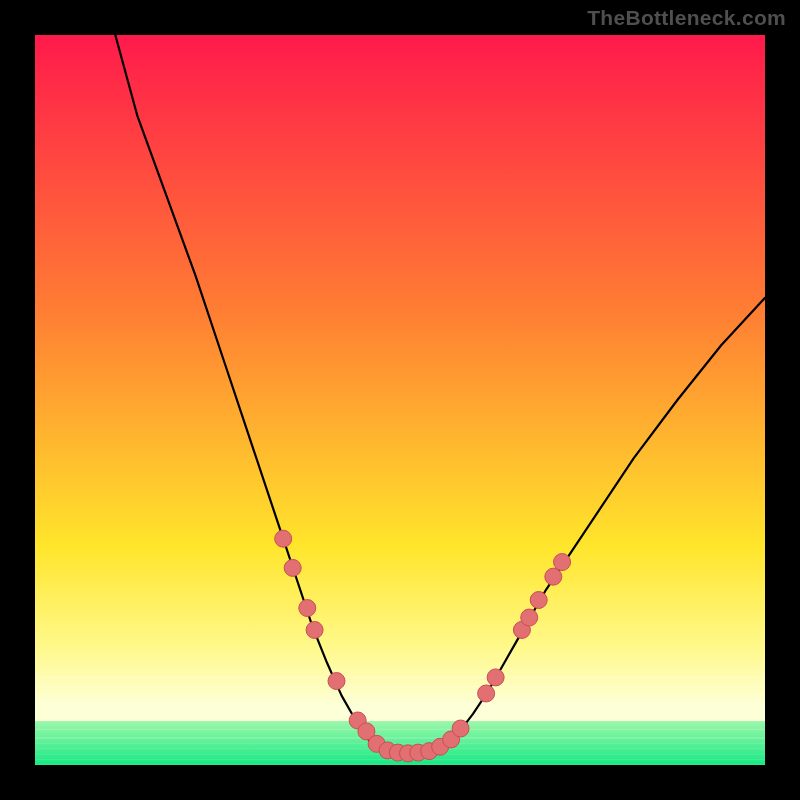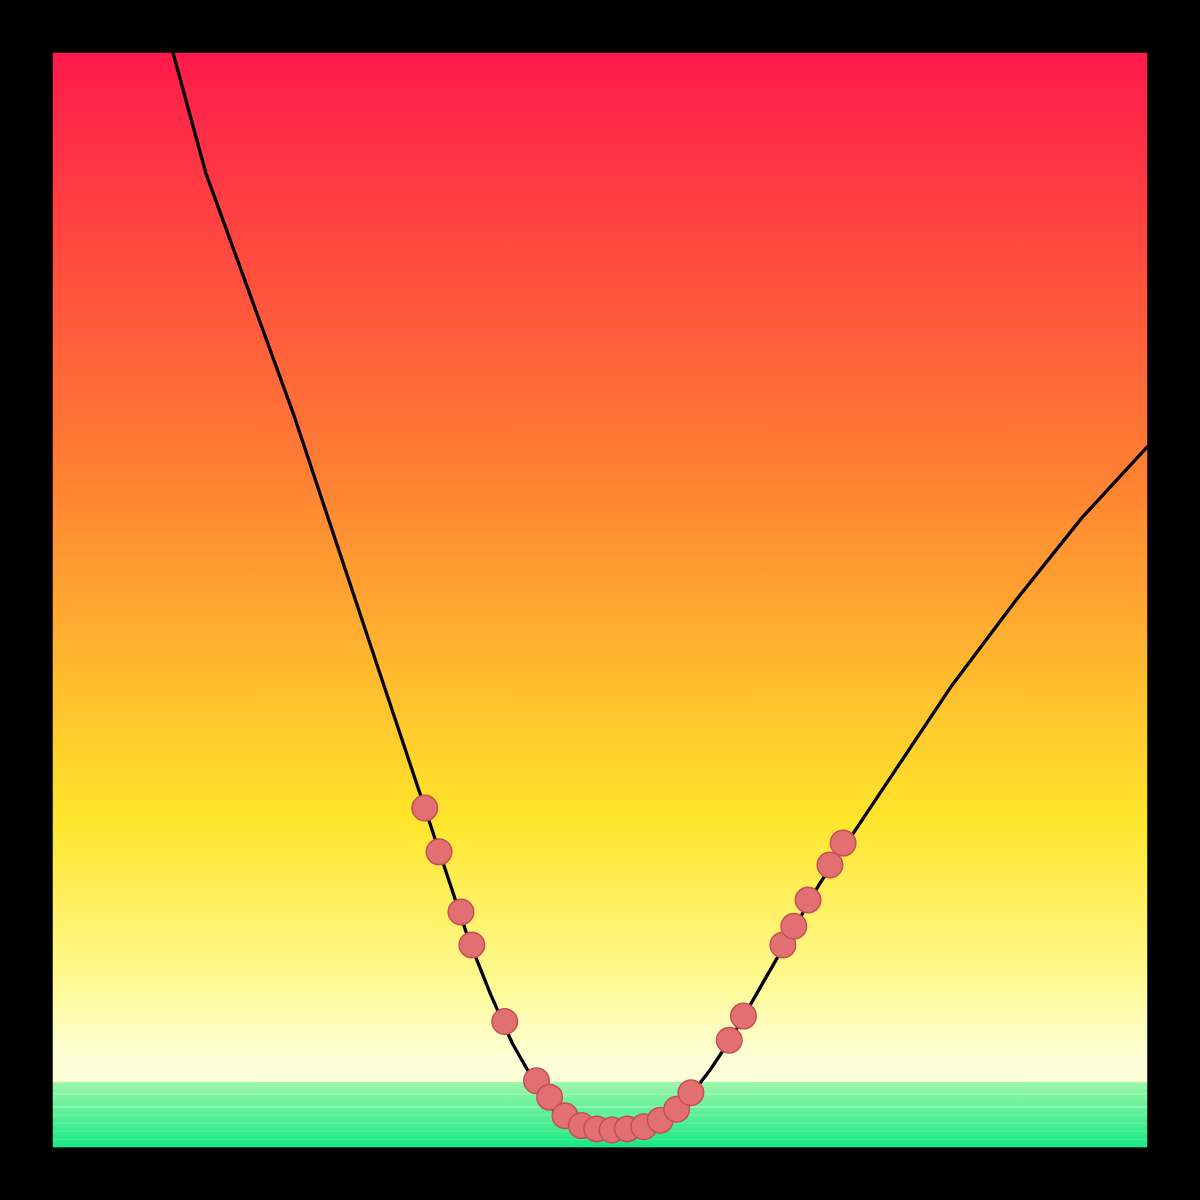--- a/index.html
+++ b/index.html
@@ -5,20 +5,21 @@
 html,body{margin:0;padding:0;width:800px;height:800px;overflow:hidden;background:#000;}
 .frame{position:absolute;left:0;top:0;width:800px;height:800px;background:#000;}
 .watermark{position:absolute;right:14px;top:6px;color:#4f4f4f;font-family:Arial,Helvetica,sans-serif;font-size:21px;font-weight:bold;letter-spacing:0.3px;}
 .plot{position:absolute;left:35px;top:35px;width:730px;height:730px;}
 svg{display:block;}
 </style>
 </head>
 <body>
 
 <div class="frame">
+  <div class="watermark">TheBottleneck.com</div>
   <div class="plot">
     <svg id="svg" width="730" height="730" viewBox="0 0 730 730">
         <defs>
           <linearGradient id="bg" x1="0" y1="0" x2="0" y2="1">
             <stop offset="0%" stop-color="#ff1a4b"></stop>
             <stop offset="38%" stop-color="#ff7e33"></stop>
             <stop offset="70%" stop-color="#ffe52b"></stop>
             <stop offset="84%" stop-color="#fff98c"></stop>
             <stop offset="92%" stop-color="#fdffd6"></stop>
             <stop offset="94%" stop-color="#fdffd6"></stop>

